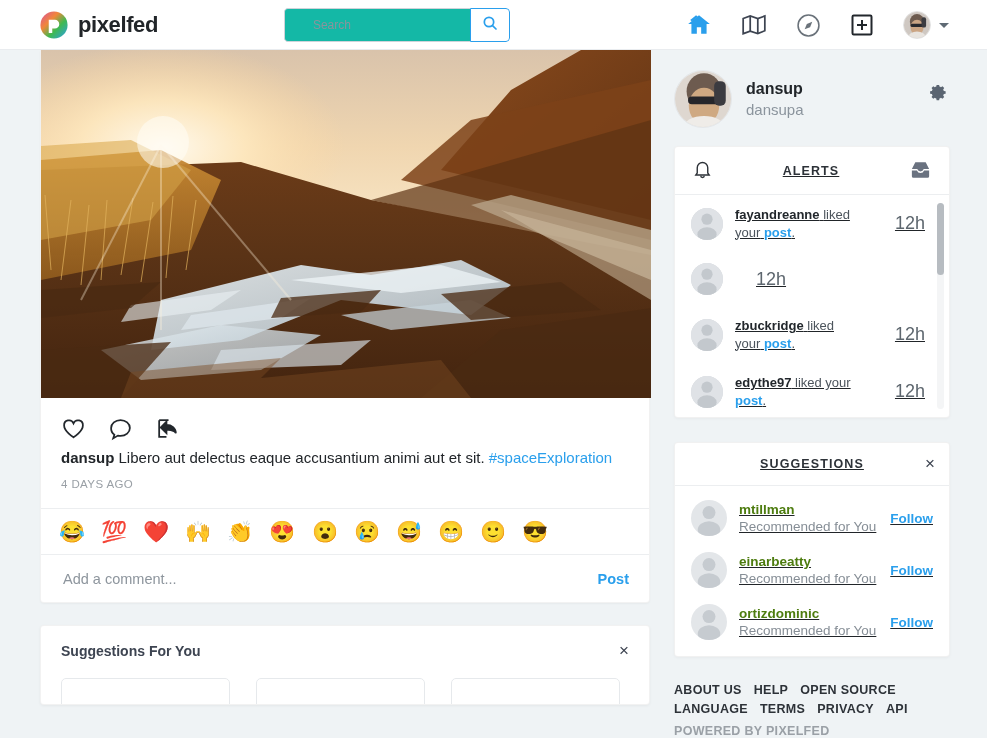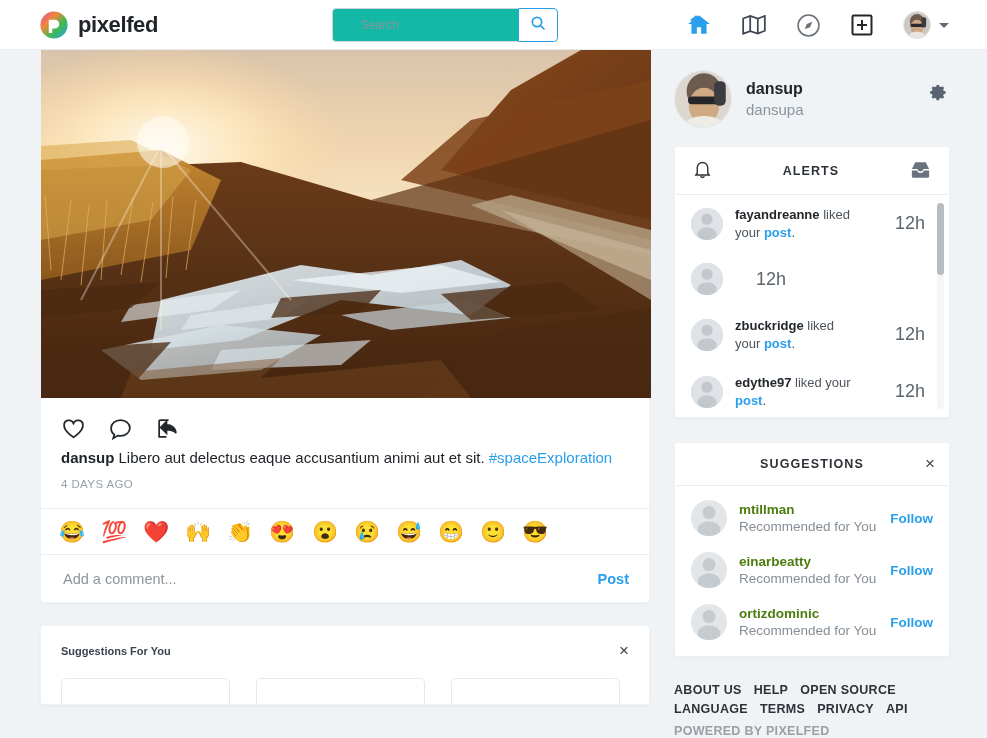--- a/index.html
+++ b/index.html
@@ -14,21 +14,20 @@
   }
 
   
   #navbar {
     height: 50px;
     background: #ffffff;
     border-bottom: 1px solid #e9ecef;
     display: flex;
     align-items: center;
     position: relative;
-    gap: 48px;
   }
   #brand {
     display: flex; align-items: center; gap: 10px;
     margin-left: 40px;
     cursor: pointer;
   }
   #brand-logo { width: 28px; height: 28px; display:block; }
   #brand-text {
     font-size: 22px; font-weight: bold; letter-spacing: -0.4px;
     color: #212529;
@@ -97,20 +96,21 @@
     padding-left: 24px;
     padding-right: 37px;
     padding-top: 8px;
   }
 
   .card {
     background: #fff;
     border: 1px solid rgba(0,0,0,.055);
     border-radius: 4px;
     box-shadow: 0 1px 3px rgba(0,0,0,.04);
+    text-decoration: underline;
   }
 
   
   #post-card {
     width: 610px;
     background: #fff;
     border: 1px solid rgba(0,0,0,.05);
     border-top: none;
     border-radius: 0 0 4px 4px;
     box-shadow: 0 1px 2px rgba(0,0,0,.04);
@@ -190,21 +190,21 @@
     border: 1px solid rgba(0,0,0,.05);
     border-radius: 4px;
     box-shadow: 0 1px 3px rgba(0,0,0,.05);
     padding: 16px 20px 0 20px;
     height: 80px;
     overflow: hidden;
   }
   #sfy-head {
     display: flex; align-items: center; justify-content: space-between;
   }
-  #sfy-title { font-size: 11px; font-weight: bold; color: #3d4451; }
+  #sfy-title { font-size: 14px; font-weight: bold; color: #3d4451; }
   .x-close {
     font-size: 17px; color: #3d4451; cursor: pointer;
     line-height: 1; font-family: "Liberation Sans", sans-serif;
     background:none;border:none;padding:0;
   }
   #sfy-cards {
     display: flex; gap: 26px; margin-top: 19px;
   }
   .sfy-slot {
     width: 169px; height: 90px;

